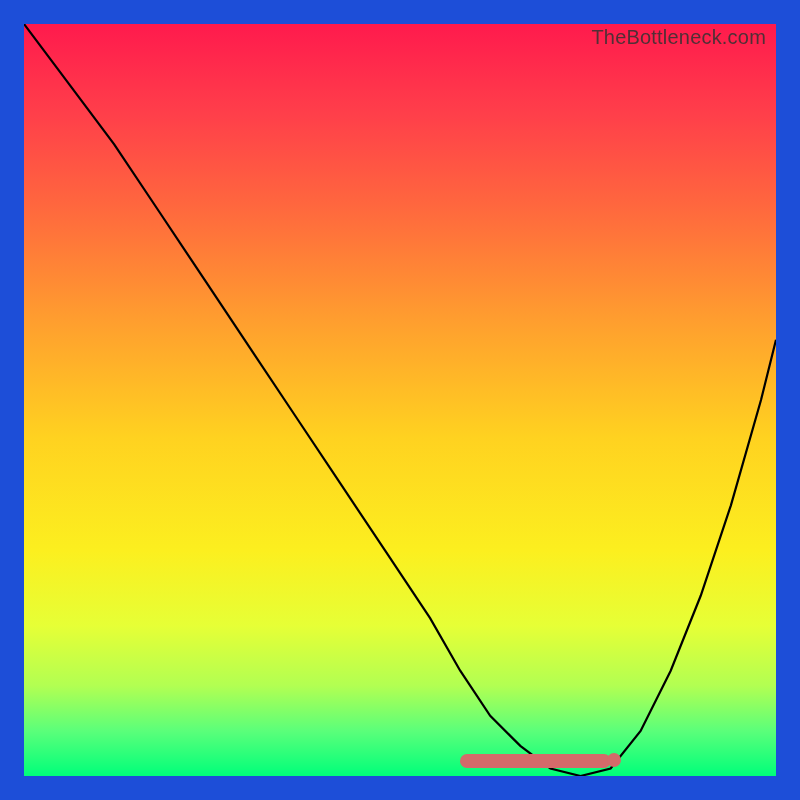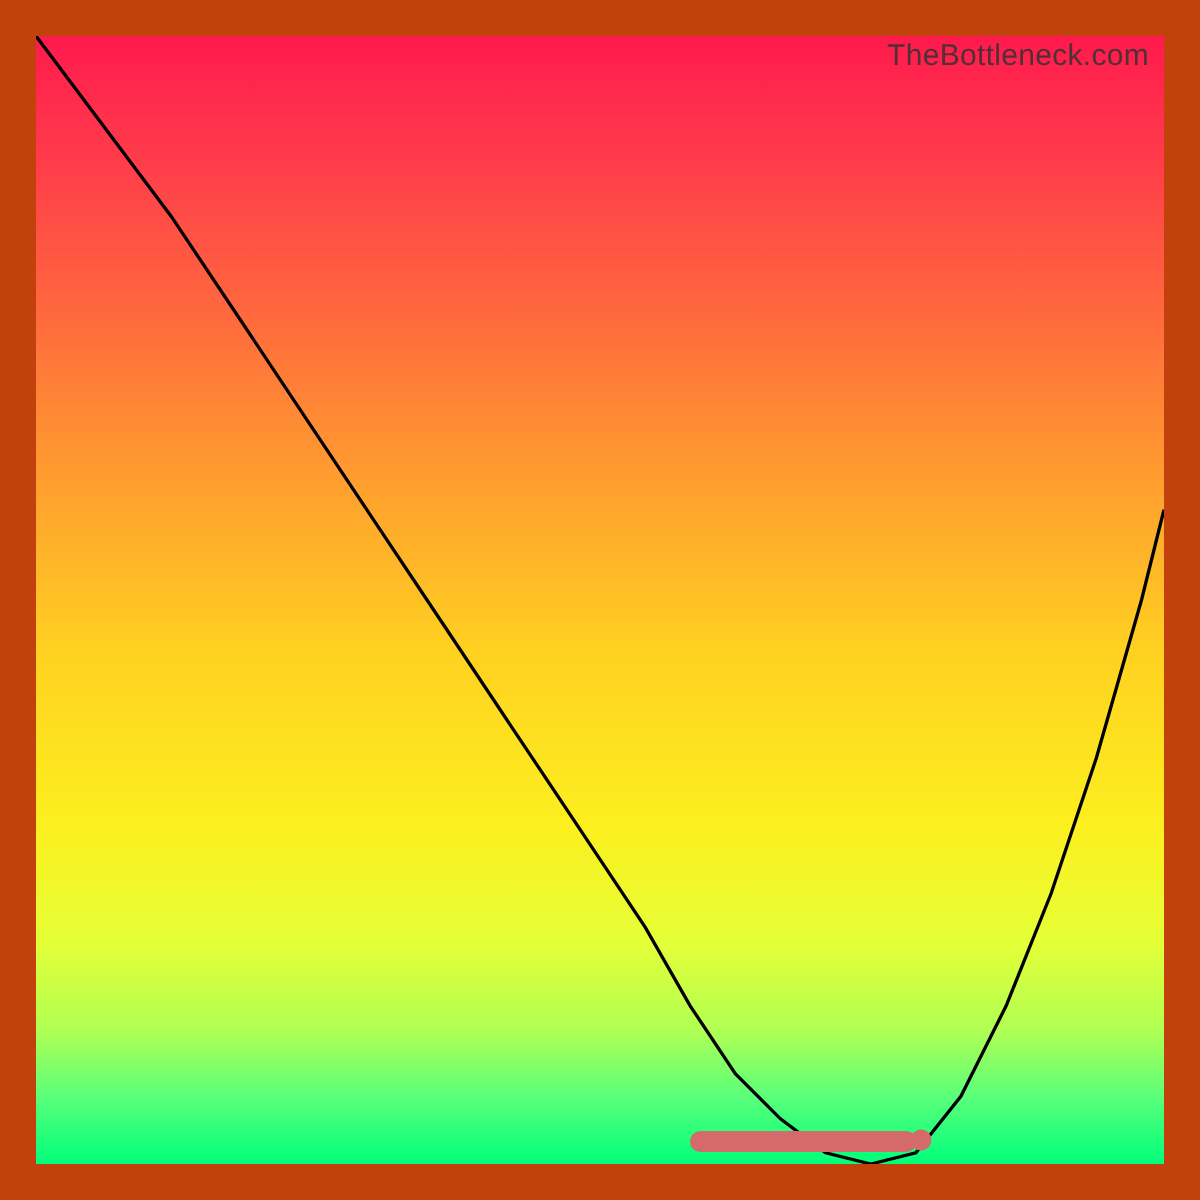--- a/index.html
+++ b/index.html
@@ -10,21 +10,21 @@
     background: #000;
     overflow: hidden;
     font-family: Arial, Helvetica, sans-serif;
   }
   .frame {
     position: absolute;
     left: 0;
     top: 0;
     width: 800px;
     height: 800px;
-    background: #c2410c;
+    background: #1d4ed8;
   }
   .plot {
     position: absolute;
     left: 24px;
     top: 24px;
     width: 752px;
     height: 752px;
     background: linear-gradient(to bottom,
       #ff1a4d 0%,
       #ff3f4a 12%,

